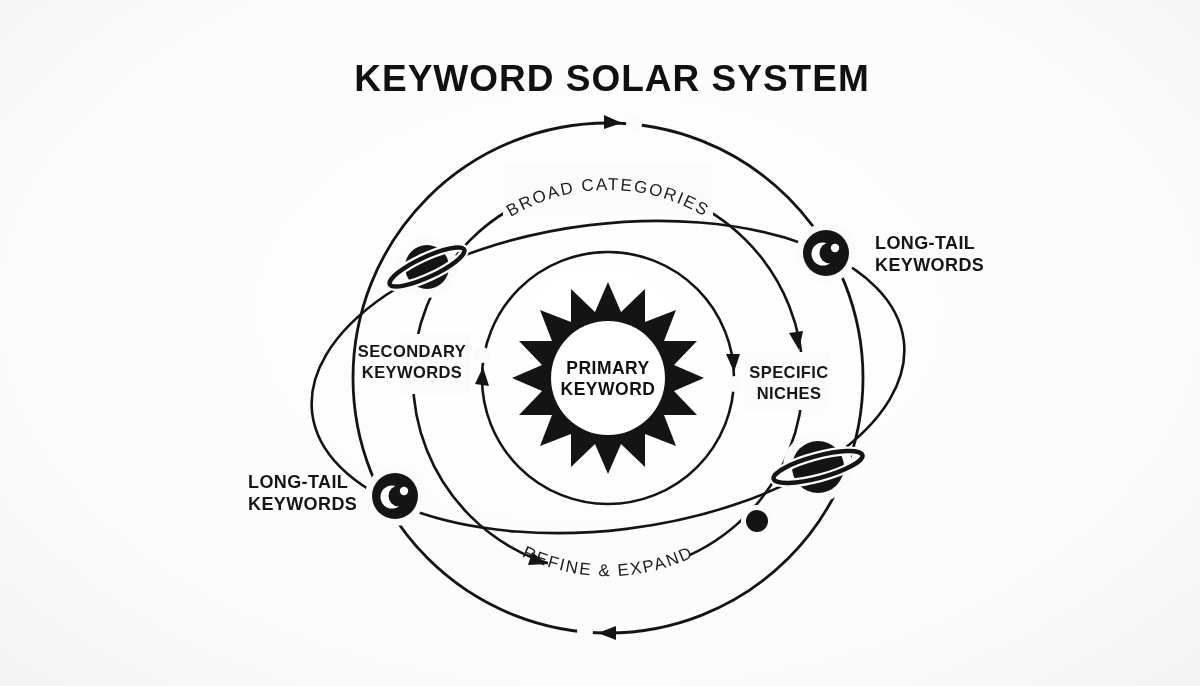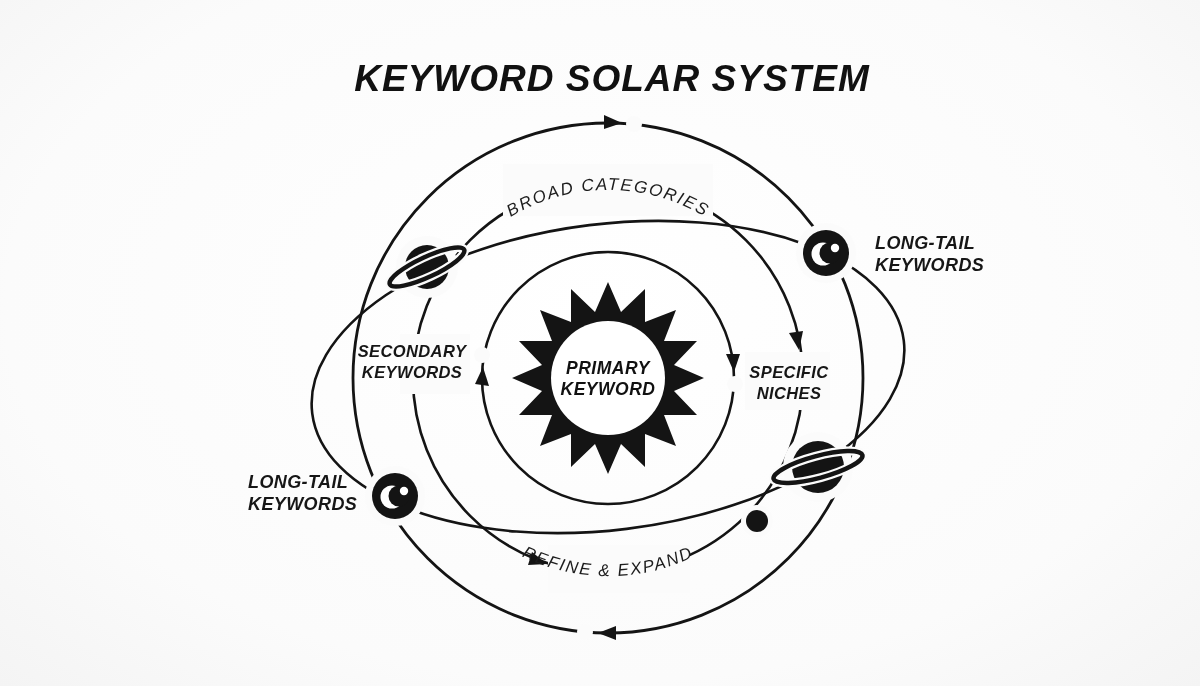--- a/index.html
+++ b/index.html
@@ -2,21 +2,21 @@
 <html><head>
 <meta charset="utf-8">
 <style>
   html,body{margin:0;padding:0;}
   body{
     width:1200px;height:686px;overflow:hidden;
     background:#fbfbfb;
     font-family:"Liberation Sans",sans-serif;
   }
   .stage{position:relative;width:1200px;height:686px;
-    background:radial-gradient(ellipse at 50% 45%, #ffffff 0%, #fbfbfb 70%, #f4f4f4 100%);font-style:italic;}
+    background:radial-gradient(ellipse at 50% 45%, #ffffff 0%, #fbfbfb 70%, #f4f4f4 100%);}
   svg{display:block;}
   .orbit{fill:none;stroke:#141414;stroke-width:2.6;}
   .orbit-outer{stroke-width:2.8;}
   .gap{fill:#fbfbfb;stroke:none;}
   .gapc{fill:#fbfbfb;stroke:none;}
   .arrow{fill:#141414;stroke:none;}
   .ink{fill:#141414;}
   .title-text{font-size:37px;font-weight:bold;letter-spacing:1px;fill:#111;}
   .curve-text{font-size:17px;font-weight:500;letter-spacing:1.8px;fill:#1c1c1c;}
   .side-label{font-size:16.5px;font-weight:bold;letter-spacing:0.4px;fill:#161616;}

